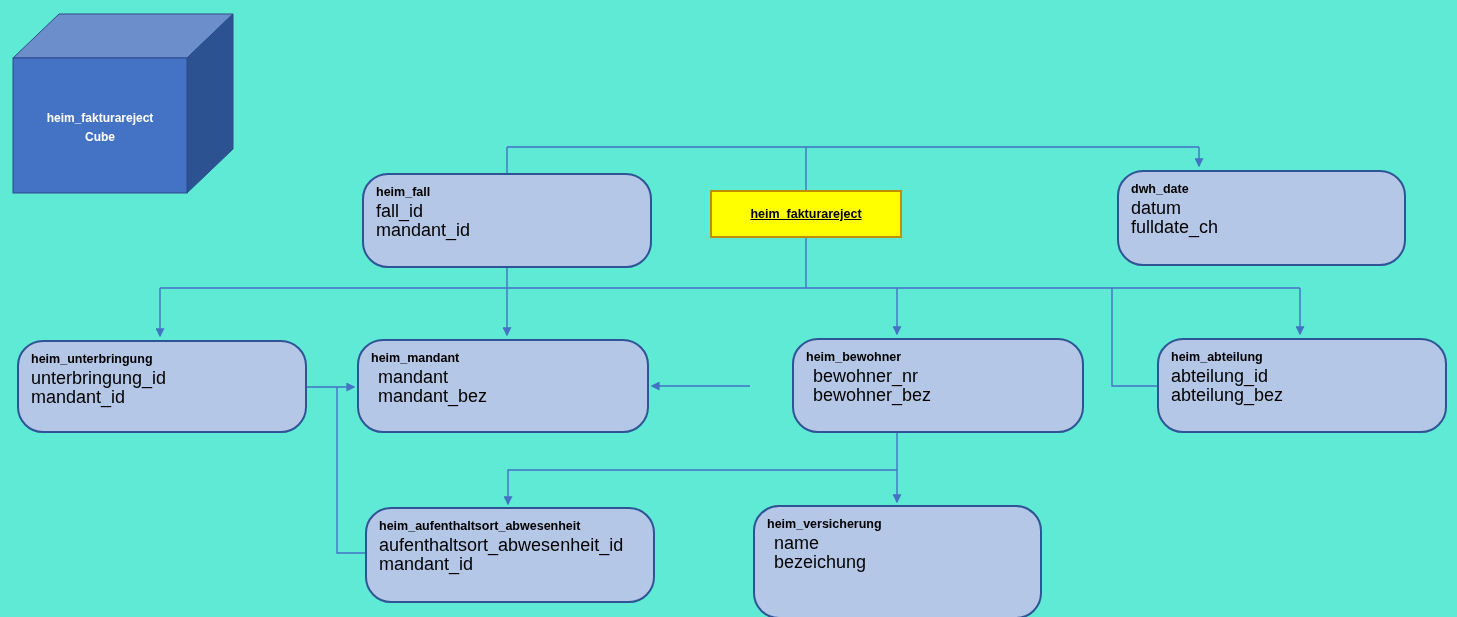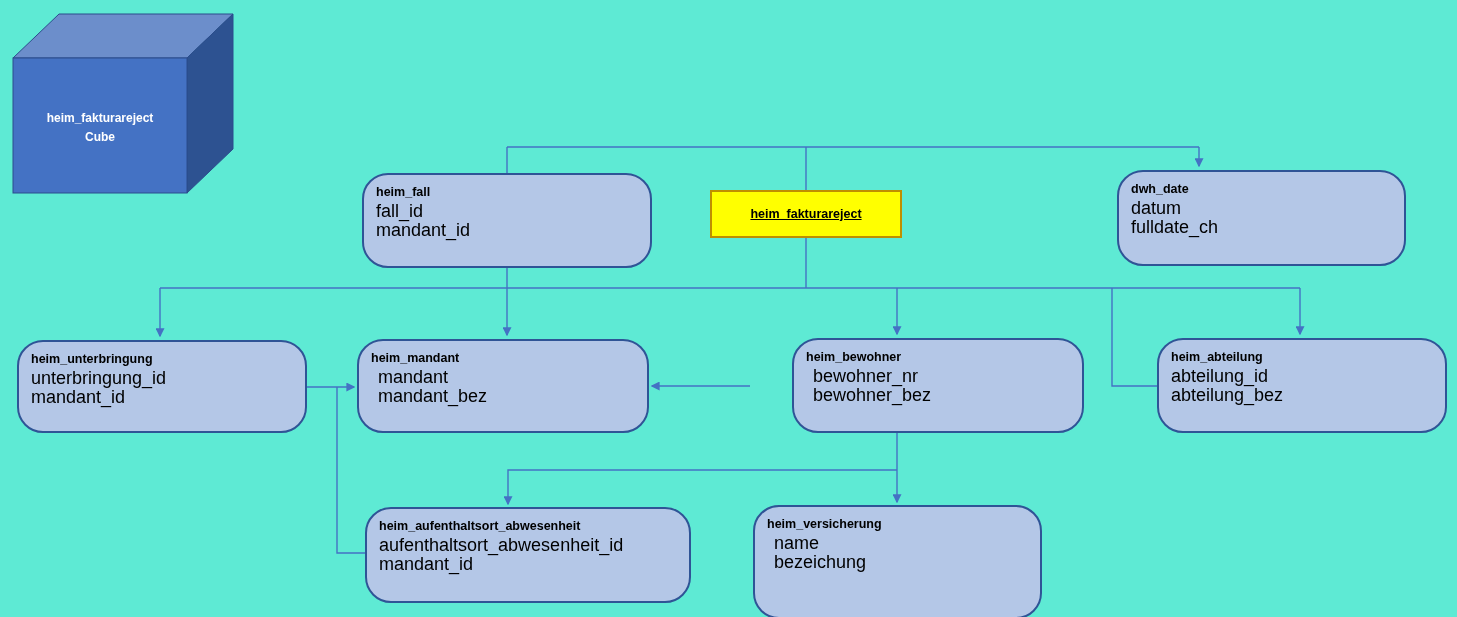--- a/index.html
+++ b/index.html
@@ -101,21 +101,21 @@
     <div class="tcol indent">bewohner_nr</div>
     <div class="tcol indent">bewohner_bez</div>
   </div>
 
   <div class="tbox" style="left:1157px;top:338px;width:290px;height:95px">
     <div class="ttitle">heim_abteilung</div>
     <div class="tcol">abteilung_id</div>
     <div class="tcol">abteilung_bez</div>
   </div>
 
-  <div class="tbox" style="left:365px;top:507px;width:326px;height:96px">
+  <div class="tbox" style="left:365px;top:507px;width:290px;height:96px">
     <div class="ttitle">heim_aufenthaltsort_abwesenheit</div>
     <div class="tcol">aufenthaltsort_abwesenheit_id</div>
     <div class="tcol">mandant_id</div>
   </div>
 
   <div class="tbox" style="left:753px;top:505px;width:289px;height:114px">
     <div class="ttitle">heim_versicherung</div>
     <div class="tcol indent">name</div>
     <div class="tcol indent">bezeichung</div>
   </div>

